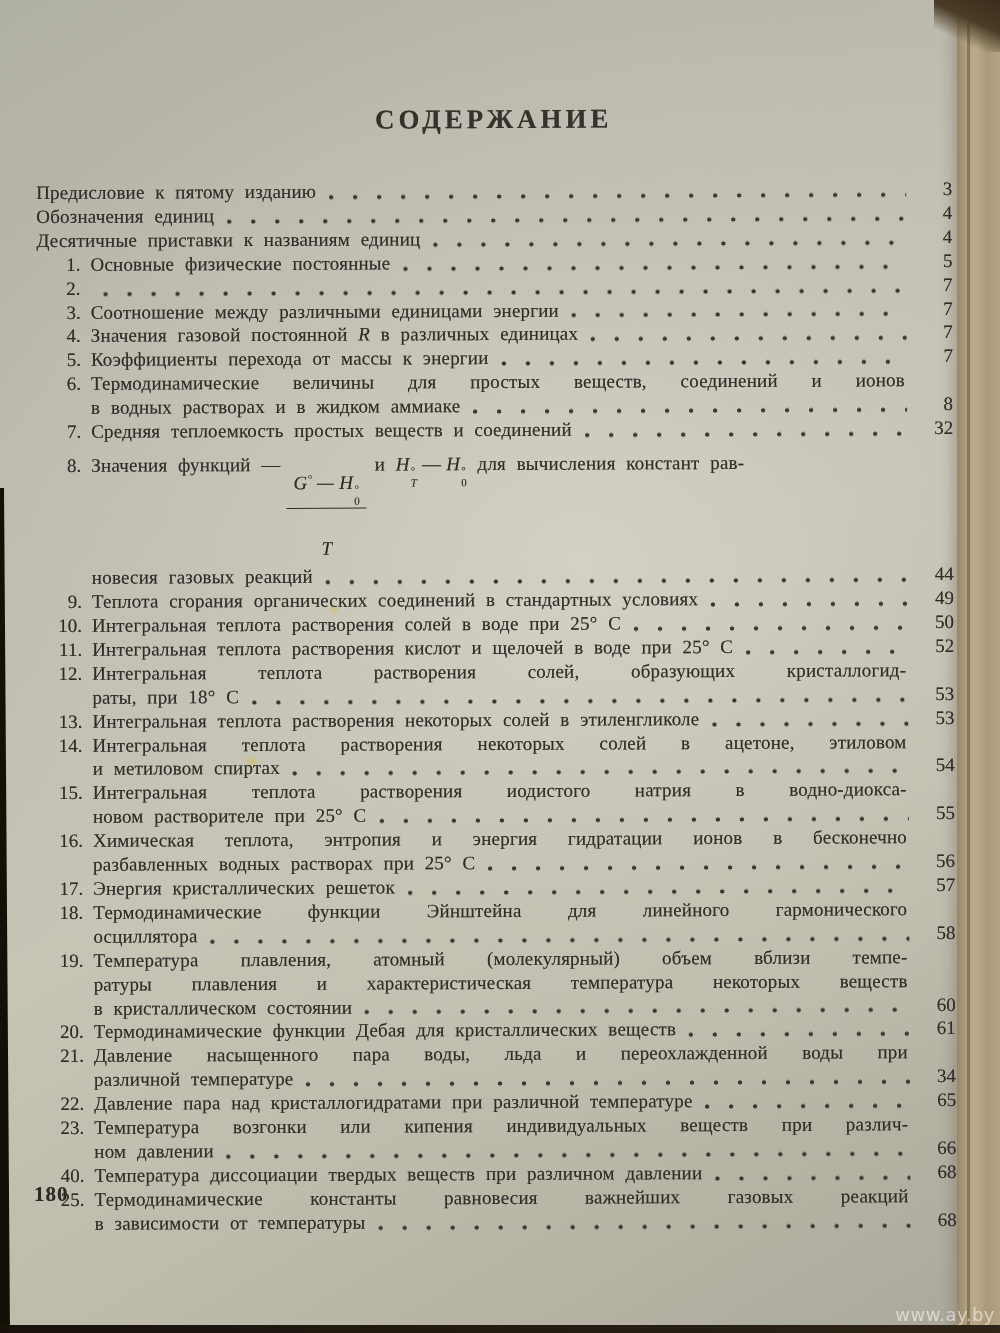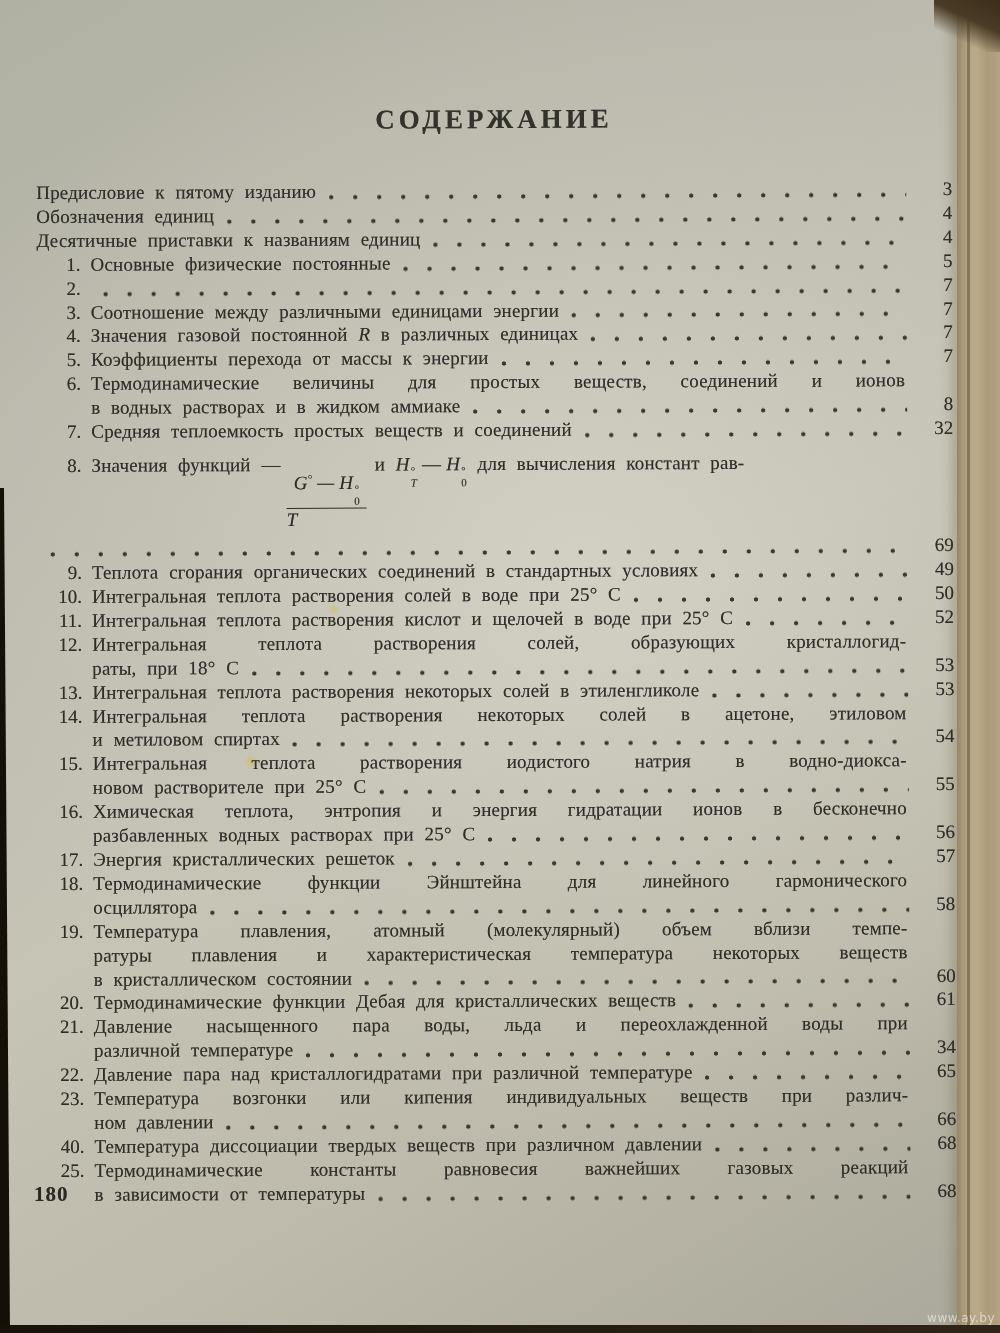--- a/index.html
+++ b/index.html
@@ -65,43 +65,43 @@
   .leader{
     flex:1 1 auto;min-width:4px;height:5px;align-self:flex-end;
     margin:0 6px 4px 12px;
     background:radial-gradient(circle at 3px 2.5px,#3a3833 1.8px,rgba(0,0,0,0) 2.4px) 0 0/24px 5px repeat-x;
   }
   .pg{flex:0 0 40px;text-align:right;white-space:nowrap;}
 
   
   .e8row1{padding-top:10px;padding-bottom:6px;}
   .frac{
-    display:inline-flex;flex-direction:column;align-items:flex-start;
-    vertical-align:-0.95em;margin:0 8px 0 6px;font-style:italic;line-height:1.06;
+    display:inline-flex;flex-direction:column;align-items:center;
+    vertical-align:-0.95em;margin:0 8px 0 6px;font-style:italic;line-height:1.06;gap:29px;
   }
   .fnum{border-bottom:1.6px solid #2e2d28;padding:0 7px 1px;}
   .fden{padding-top:1px;}
   .msup{font-size:60%;vertical-align:0.55em;letter-spacing:0;}
   .ss{
     display:inline-flex;flex-direction:column;align-items:flex-start;
     font-size:58%;line-height:1.1;vertical-align:-0.35em;margin-left:1px;
   }
   .ss .s-bot{font-style:italic;}
   .mvar{font-style:italic;}
   .mop{margin:0 5px;}
 
   .footer-pg{
     position:absolute;left:34px;top:1182px;
     font-size:21px;font-weight:700;letter-spacing:1px;color:#2b2a25;
     text-shadow:0 0 0.6px rgba(43,42,37,0.5);
   }
   .watermark{
     position:absolute;right:5px;bottom:8px;
     font-family:"DejaVu Sans","Liberation Sans",sans-serif;
-    font-size:12px;color:rgba(255,255,255,0.55);letter-spacing:0.5px;
+    font-size:18px;color:rgba(255,255,255,0.55);letter-spacing:0.5px;
     z-index:5;
   }
 </style>
 </head>
 <body>
 
 <div class="photo">
   <div class="edge-band"></div>
   <div class="edge-crease"></div>
   <div class="corner-dark"></div>
@@ -197,22 +197,23 @@
                 <span class="fden">T</span>
               </span><span>и</span> <i class="mvar">H</i><span class="ss">
                 <span class="s-top">°</span>
                 <span class="s-bot">T</span>
               </span><span class="mop">—</span><i class="mvar">H</i><span class="ss">
                 <span class="s-top">°</span>
                 <span class="s-bot" style="font-style:normal">0</span>
               </span> <span>для вычисления констант рав-</span></span>
         </div>
         <div class="row">
-          <span class="leader"></span>
-          <span class="pg">69</span>
+          <span class="txt ind">новесия газовых реакций</span>
+          <span class="leader"></span>
+          <span class="pg">44</span>
         </div>
       </div>
 
       <div class="row">
         <span class="num">9.</span>
         <span class="txt">Теплота сгорания органических соединений в стандартных условиях</span>
         <span class="leader"></span>
         <span class="pg">49</span>
       </div>
 

